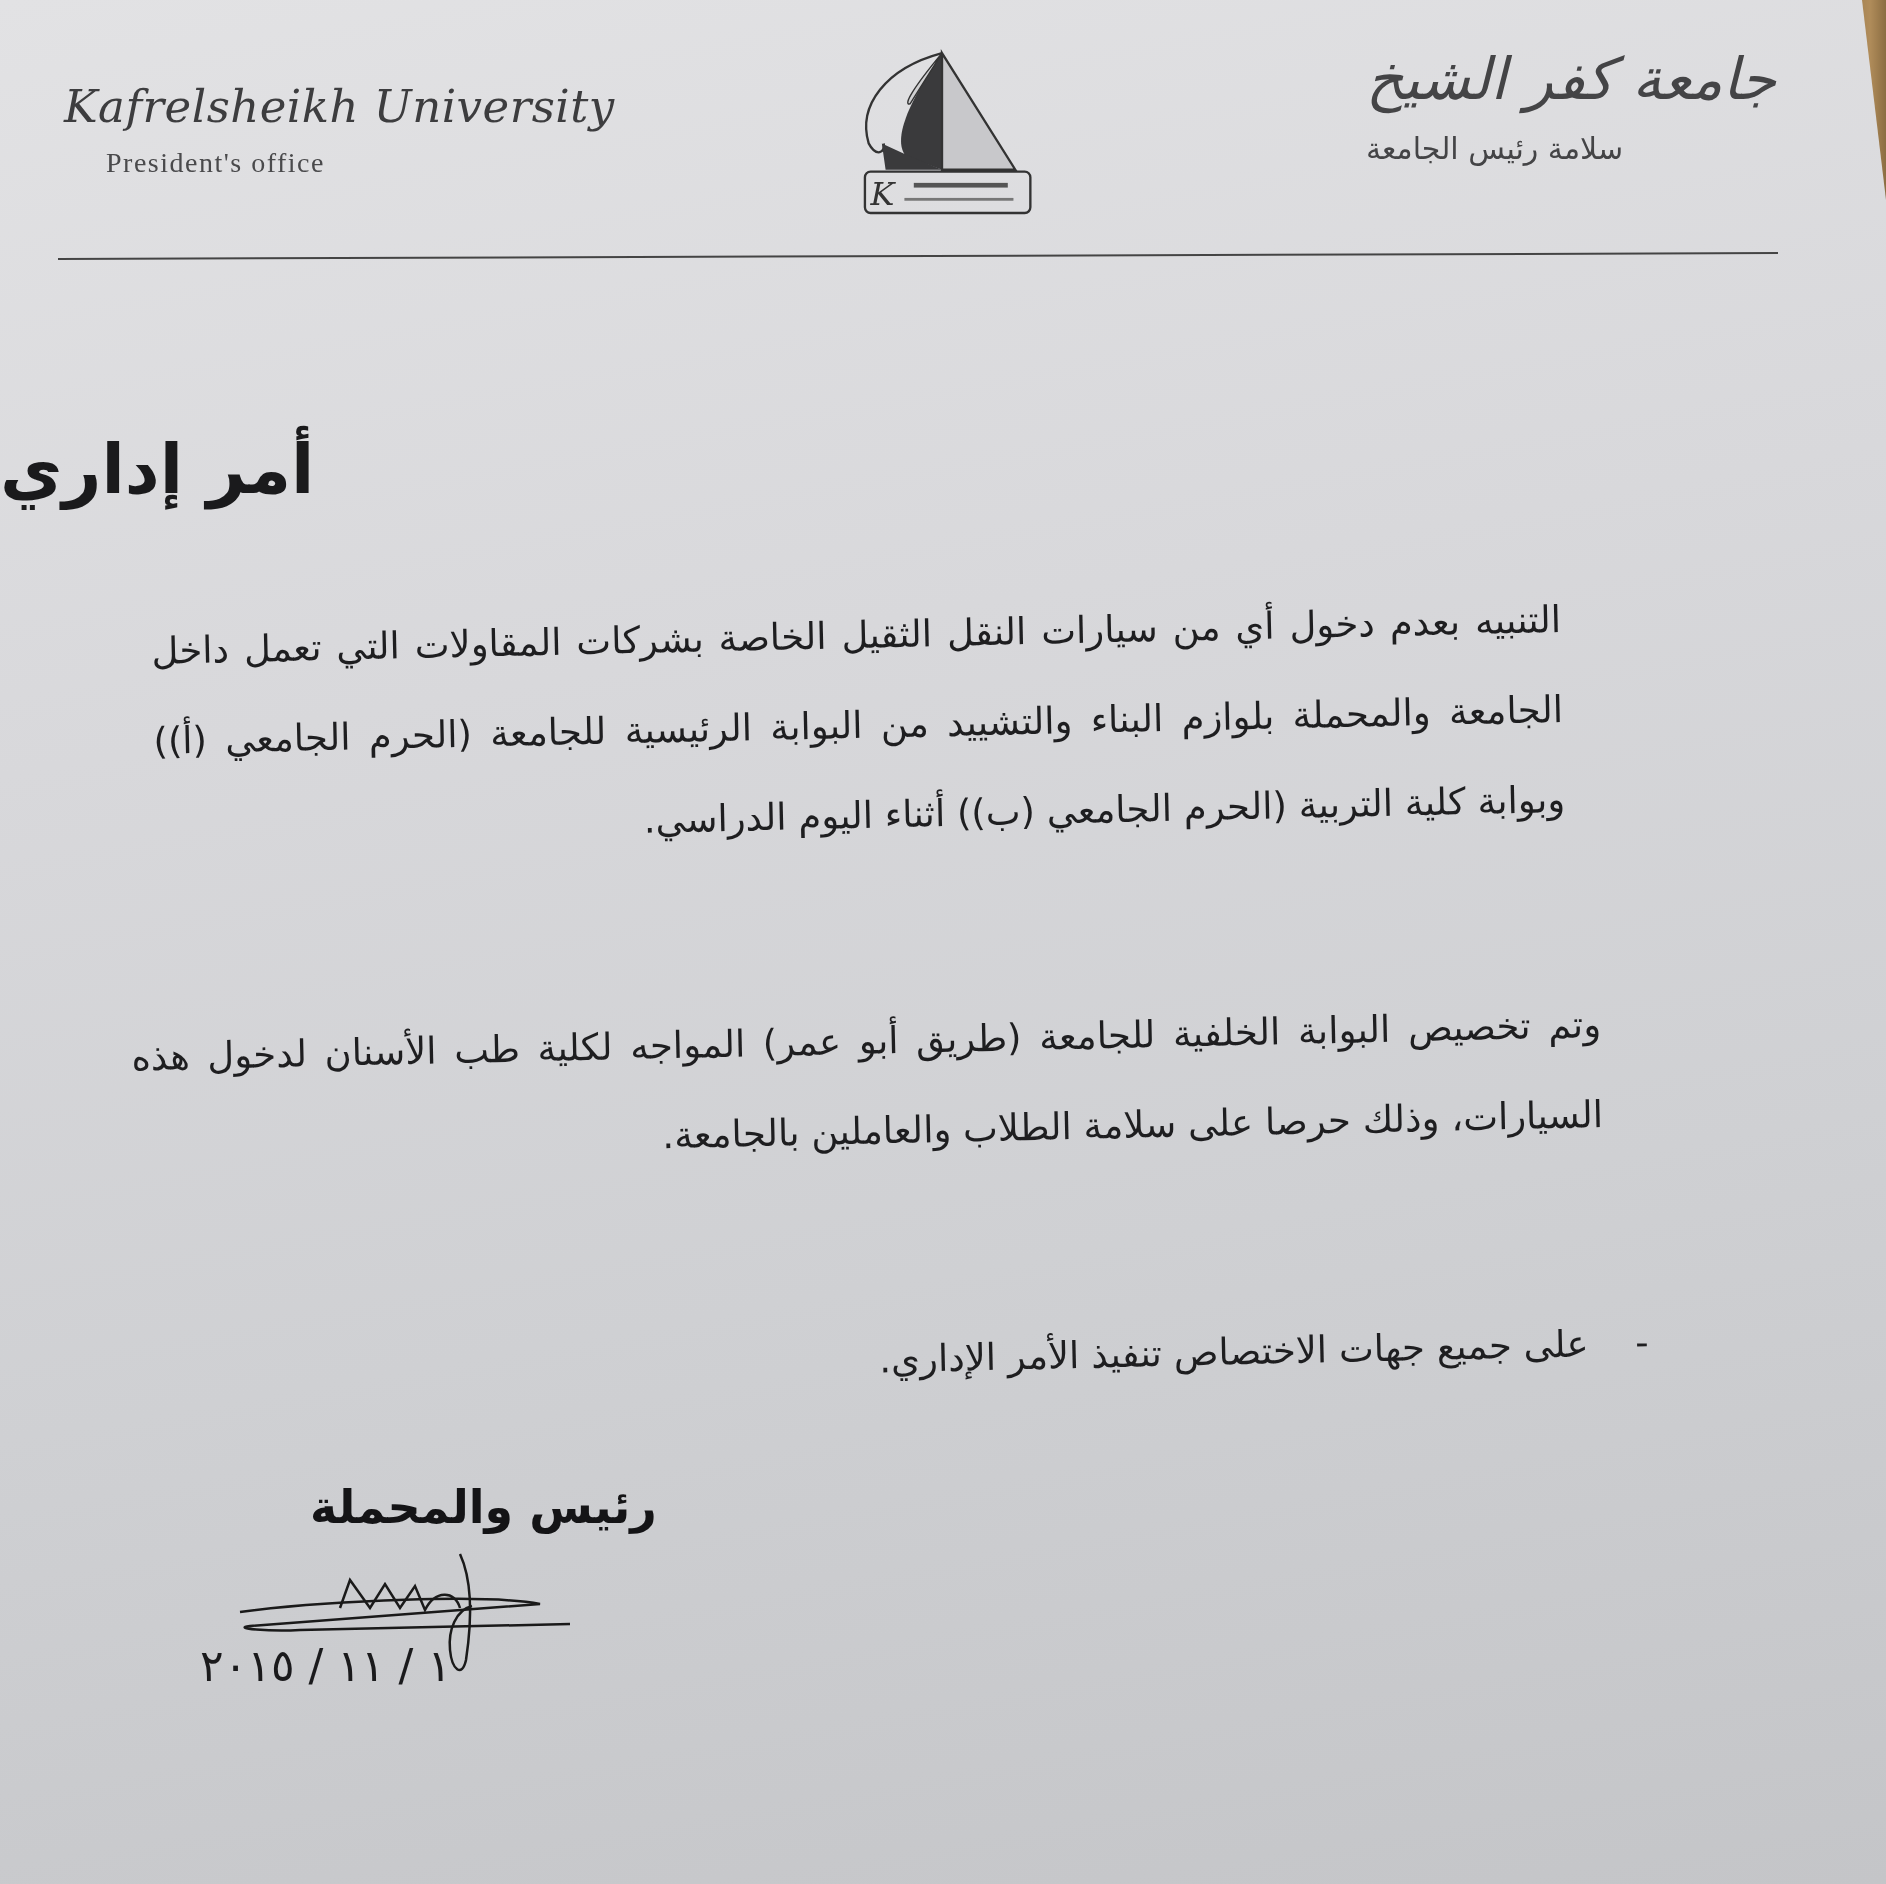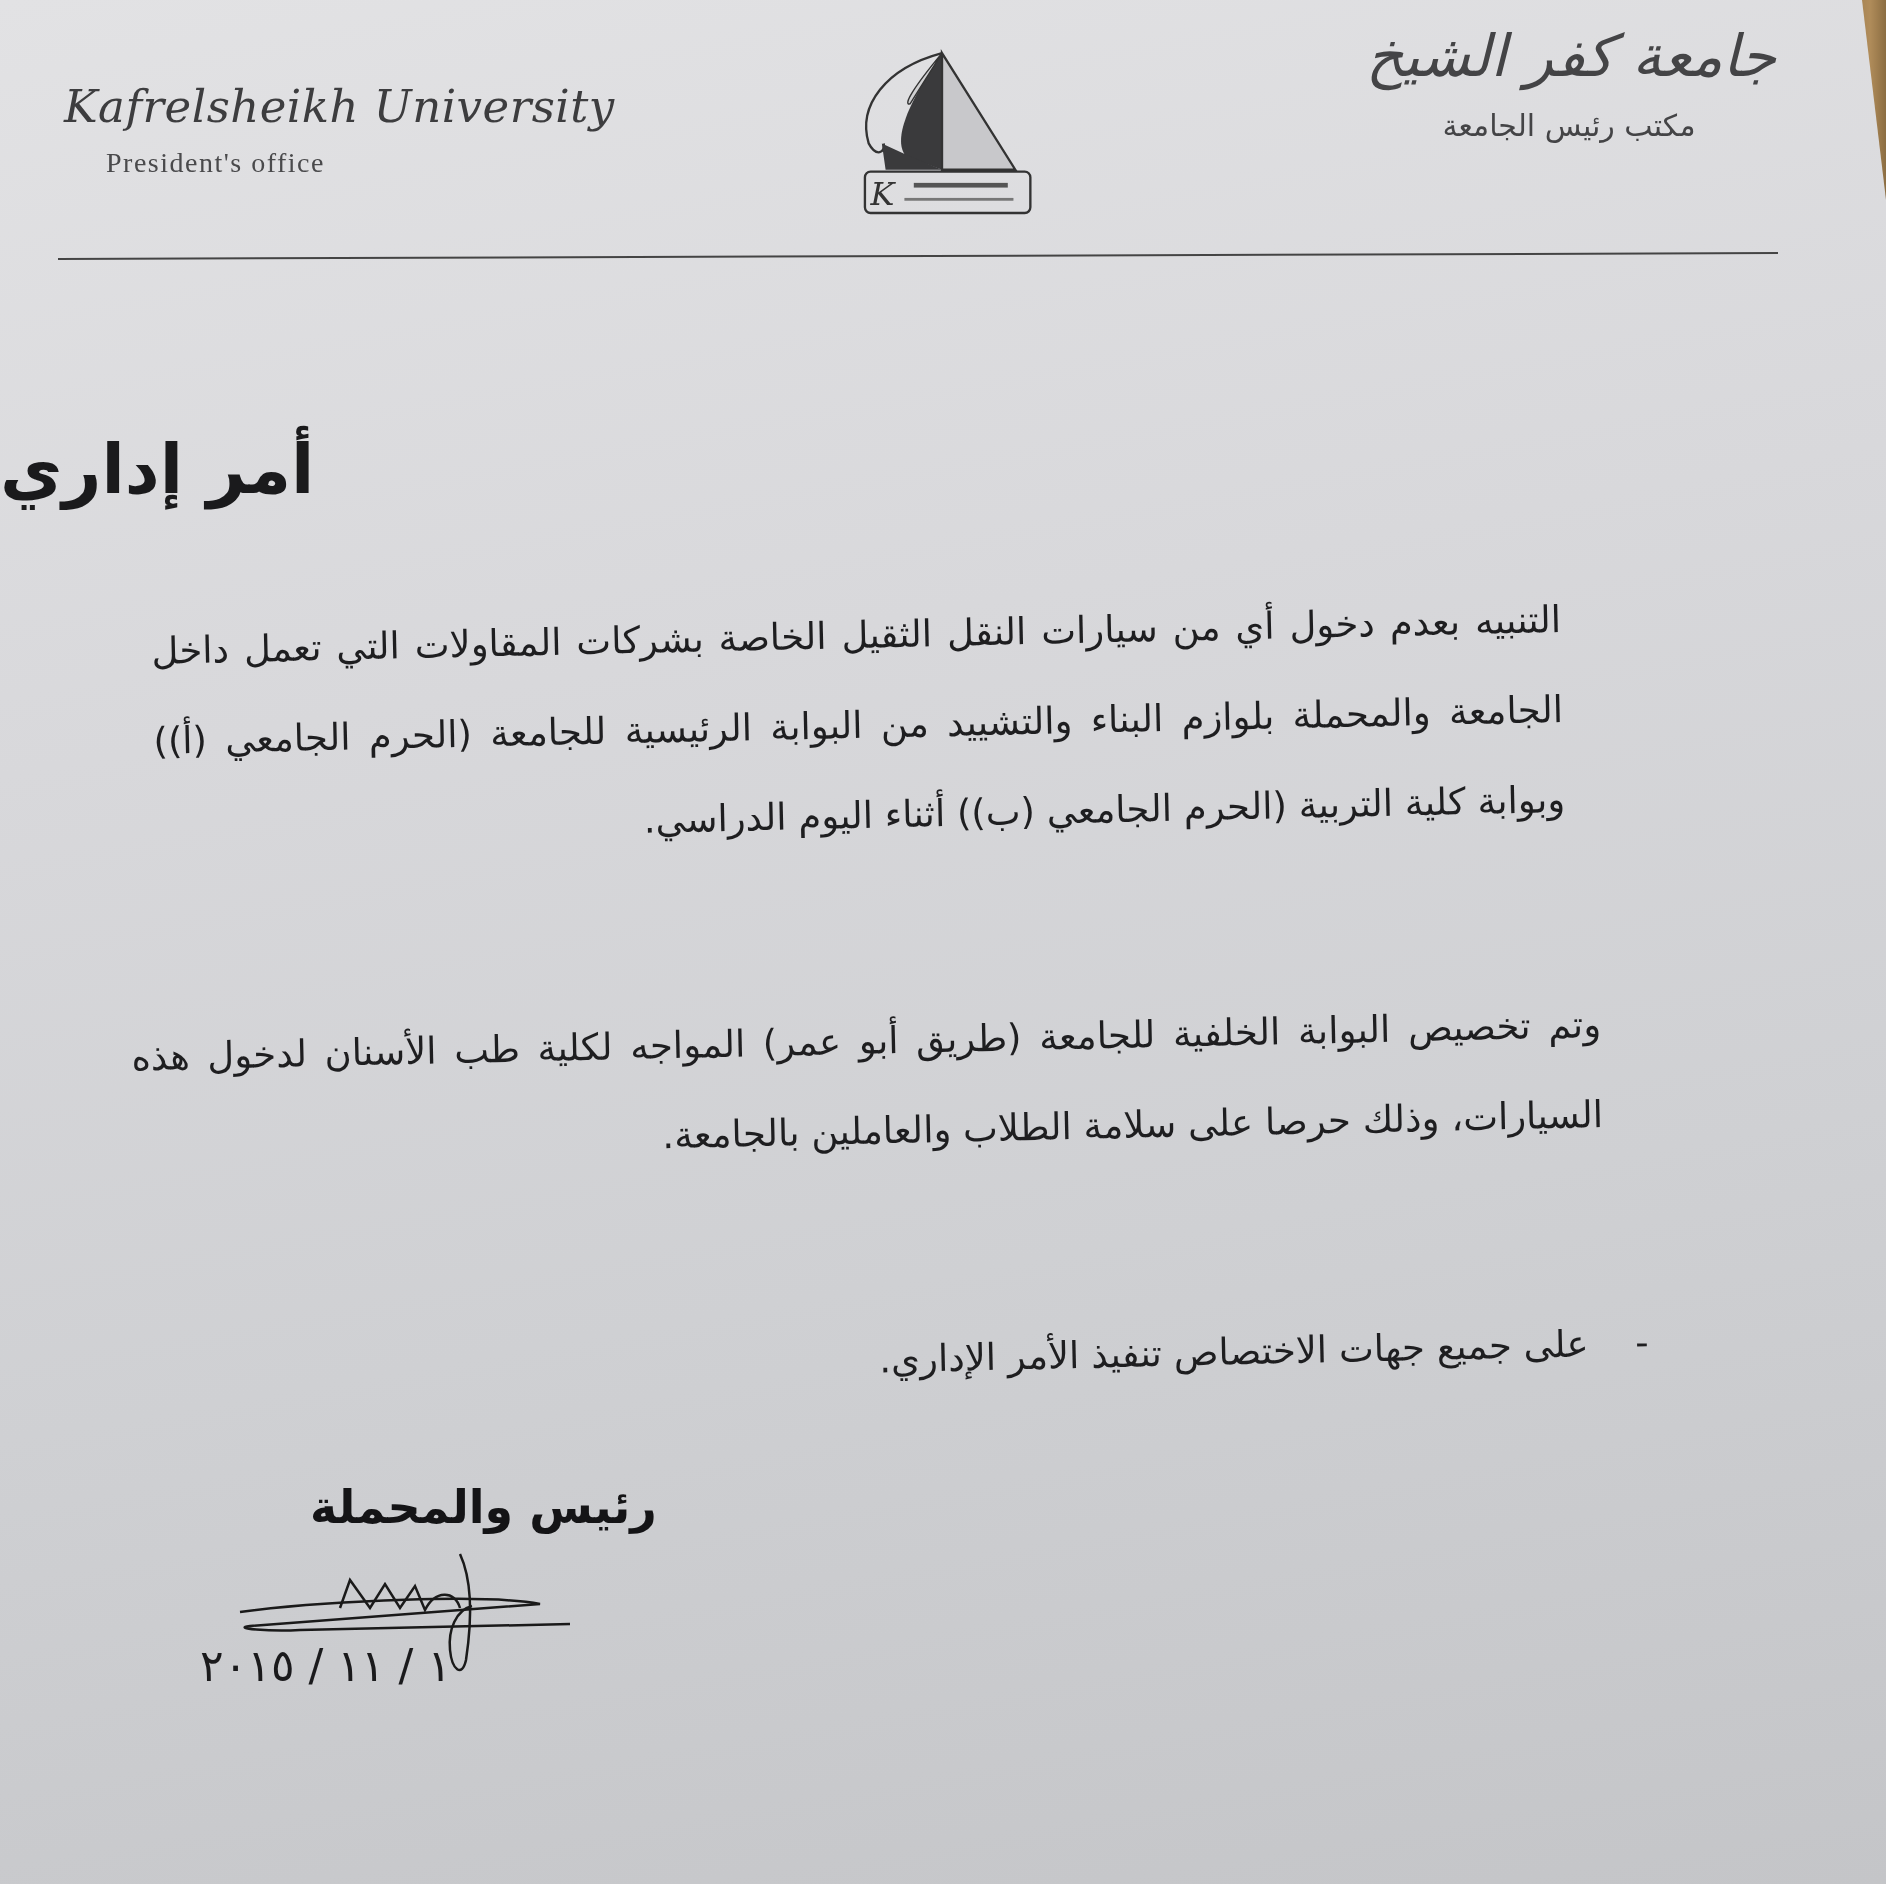--- a/index.html
+++ b/index.html
@@ -20,21 +20,21 @@
   .header-en { position: absolute; left: 64px; top: 80px; color: #3d3d3f; }
   .header-en .uni {
     font-family: "DejaVu Serif", serif; font-style: italic;
     font-size: 45px; letter-spacing: 0.5px; white-space: nowrap;
   }
   .header-en .office {
     font-family: "Liberation Serif", serif; font-size: 28px;
     margin-top: 14px; margin-left: 42px; letter-spacing: 1.5px; color: #4a4a4c;
   }
   .header-ar {
-    position: absolute; right: 110px; top: 22px; text-align: center; direction: rtl; color: #444446;
+    position: absolute; right: 110px; top: 45px; text-align: left; direction: rtl; color: #444446;
   }
   .header-ar .uni-ar {
     font-family: "DejaVu Serif", serif; font-size: 58px; font-style: italic; white-space: nowrap;
   }
   .header-ar .office-ar {
     font-family: "DejaVu Sans", sans-serif; font-size: 30px; margin-top: 18px; margin-right: 4px;
   }
   .logo { position: absolute; left: 848px; top: 46px; width: 188px; height: 176px; }
   .rule {
     position: absolute; left: 58px; top: 258px; width: 1720px; height: 2px;
@@ -96,21 +96,21 @@
       <path d="M36 100 L 40 128 L 100 128 L 62 112 Z" fill="#3a3a3c"></path>
       <rect x="18" y="130" width="176" height="44" rx="6" fill="none" stroke="#333" stroke-width="2.5"></rect>
       <text x="24" y="166" font-family="DejaVu Serif, serif" font-style="italic" font-size="34" fill="#333">K</text>
       <rect x="70" y="142" width="100" height="5" fill="#555"></rect>
       <rect x="60" y="158" width="116" height="3" fill="#777"></rect>
     </svg>
   </div>
 
   <div class="header-ar">
     <div class="uni-ar">جامعة كفر الشيخ</div>
-    <div class="office-ar">مكتب رئيس الجامعة</div>
+    <div class="office-ar">سلامة رئيس الجامعة</div>
   </div>
 
   <div class="rule"></div>
 
   <div class="title">أمر إداري</div>
 
   <div class="body-text p1">التنبيه بعدم دخول أي من سيارات النقل الثقيل الخاصة بشركات المقاولات التي تعمل داخل الجامعة والمحملة بلوازم البناء والتشييد من البوابة الرئيسية للجامعة (الحرم الجامعي (أ)) وبوابة كلية التربية (الحرم الجامعي (ب)) أثناء اليوم الدراسي.</div>
 
   <div class="body-text p2">وتم تخصيص البوابة الخلفية للجامعة (طريق أبو عمر) المواجه لكلية طب الأسنان لدخول هذه السيارات، وذلك حرصا على سلامة الطلاب والعاملين بالجامعة.</div>
 

